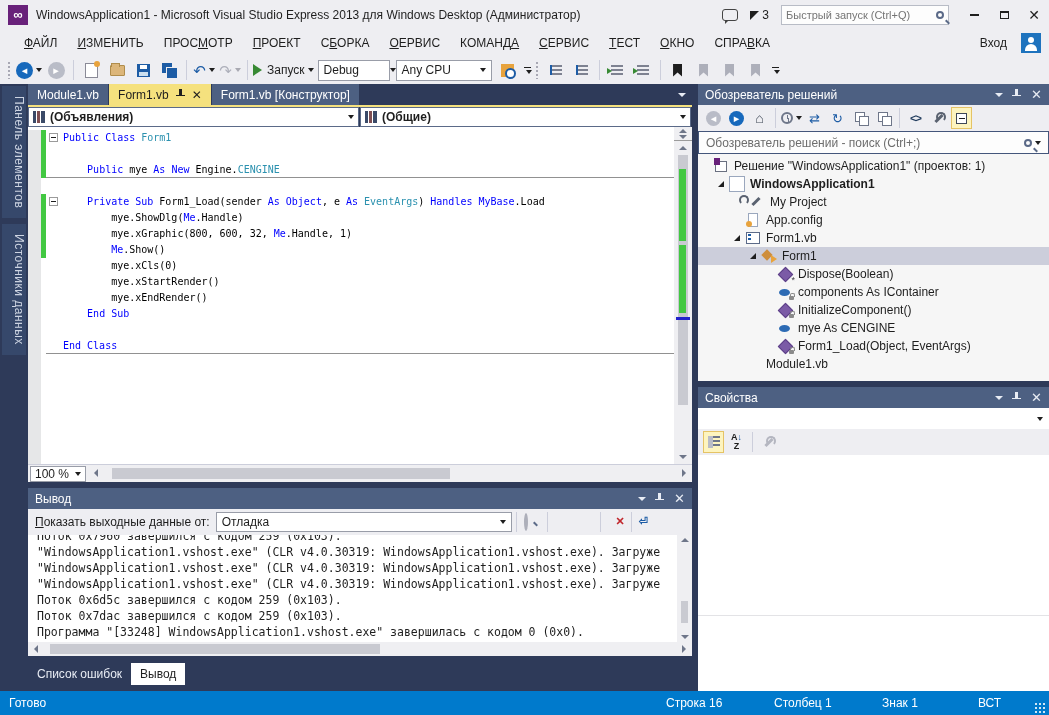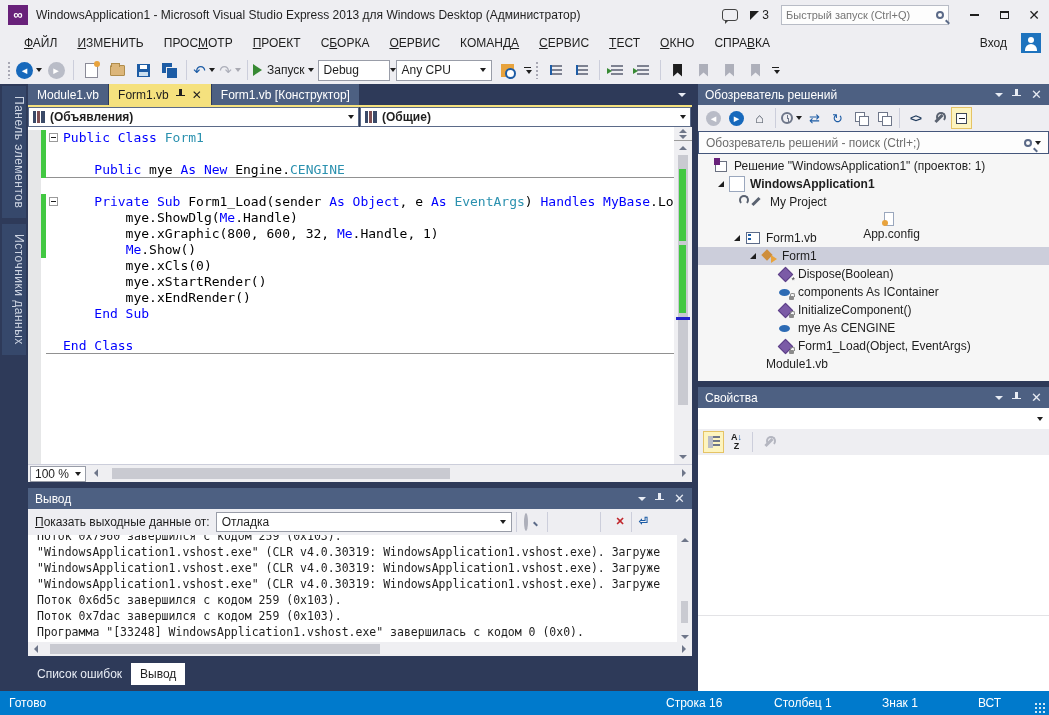--- a/index.html
+++ b/index.html
@@ -101,21 +101,21 @@
   .crow { height:16px; display:flex; flex:none; }
   .crow.tail { flex:1; height:auto; }
   .cm { width:13px; background:#E6E7E8; flex:none; }
   .cb { width:5px; flex:none; }
   .cb.on { background:#42C842; }
   .cr { flex:1; display:flex; overflow:hidden; }
   .crow.sep .cr { border-bottom:1px solid #919191; }
   .cf { width:17px; flex:none; position:relative; }
   .fold-box { position:absolute; left:3px; top:3px; width:9px; height:9px; border:1px solid #9B9B9B; background:#fff; }
   .fold-box::after { content:""; position:absolute; left:1px; top:3px; width:5px; height:1px; background:#1E1E1E; }
-  .ct { flex:1; font-family:"DejaVu Sans Mono", monospace; font-size:13px; line-height:16px; white-space:pre; color:#000; }
+  .ct { flex:1; font-family:"DejaVu Sans Mono", monospace; font-size:10px; line-height:16px; white-space:pre; color:#000; }
   .tok-kw { color:#0000FF; } .tok-ty { color:#2B91AF; }
 
   .v-scroll { width:18px; background:#EFEFF2; flex:none; display:flex; flex-direction:column; align-items:center; }
   .split-handle { width:100%; height:14px; border-bottom:1px solid #9B9B9B; display:flex; flex-direction:column; align-items:center; justify-content:center; background:#EFEFF2; }
   .tri-u { width:0; height:0; border-left:4px solid transparent; border-right:4px solid transparent; border-bottom:4px solid #6E7689; }
   .tri-d { width:0; height:0; border-left:4px solid transparent; border-right:4px solid transparent; border-top:4px solid #6E7689; }
   .tri-l { width:0; height:0; border-top:4px solid transparent; border-bottom:4px solid transparent; border-right:4px solid #6E7689; }
   .tri-r { width:0; height:0; border-top:4px solid transparent; border-bottom:4px solid transparent; border-left:4px solid #6E7689; }
   .vtrack { flex:1; width:100%; position:relative; }
   .vthumb { position:absolute; left:4px; width:10px; background:#C9CAD1; }
@@ -653,21 +653,21 @@
             <div class="trow bold" style="padding-left: 20px;">
               <span class="arrow-exp"></span>
               <span class="tic ti-vbproj"></span>
               <span>WindowsApplication1</span>
             </div>
             <div class="trow" style="padding-left: 40px;">
               <span class="arrow-space"></span>
               <span class="tic "><span class="wrench"></span></span>
               <span>My Project</span>
             </div>
-            <div class="trow" style="padding-left: 36px; flex-direction: column;">
+            <div class="trow" style="padding-left: 36px;">
               <span class="arrow-space"></span>
               <span class="tic ti-config"></span>
               <span>App.config</span>
             </div>
             <div class="trow" style="padding-left: 36px;">
               <span class="arrow-exp"></span>
               <span class="tic ti-form"></span>
               <span>Form1.vb</span>
             </div>
             <div class="trow selected" style="padding-left: 52px;">

